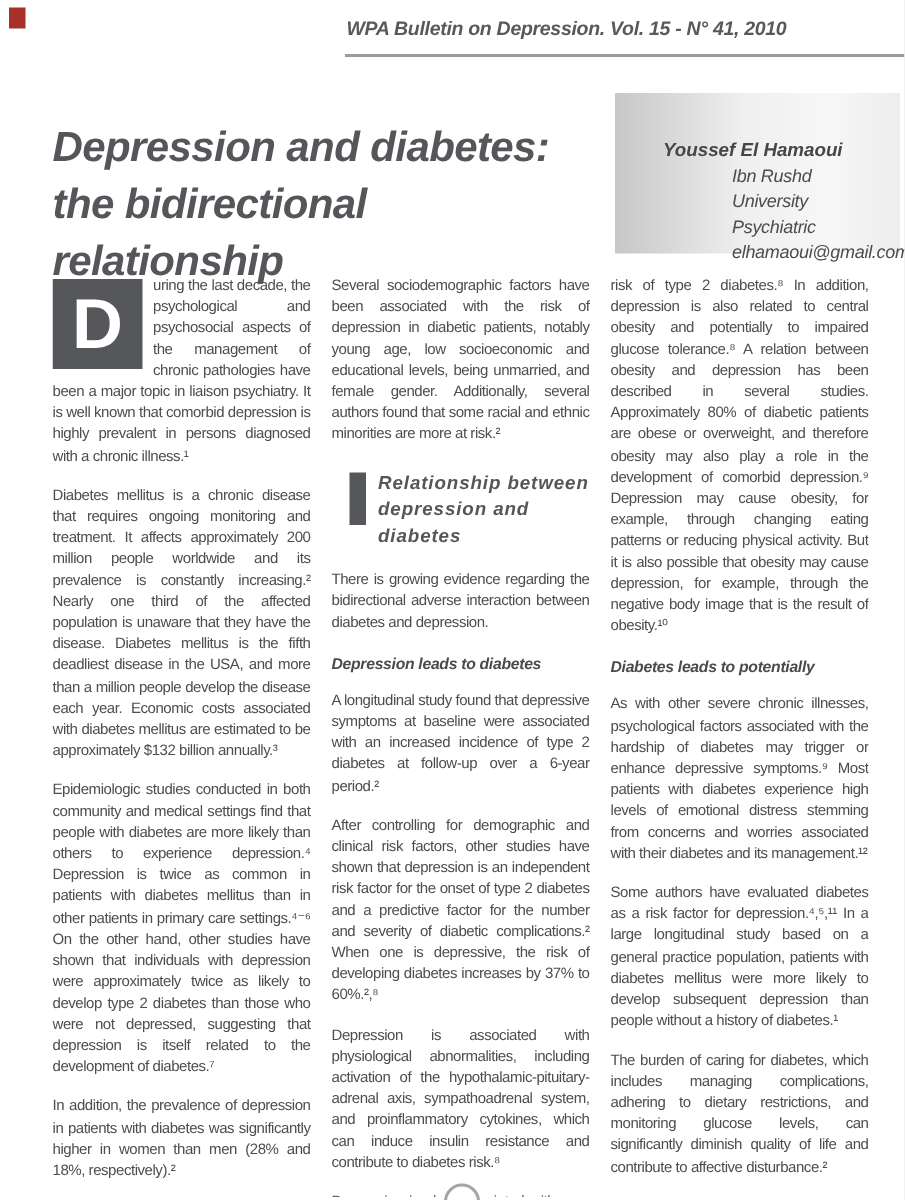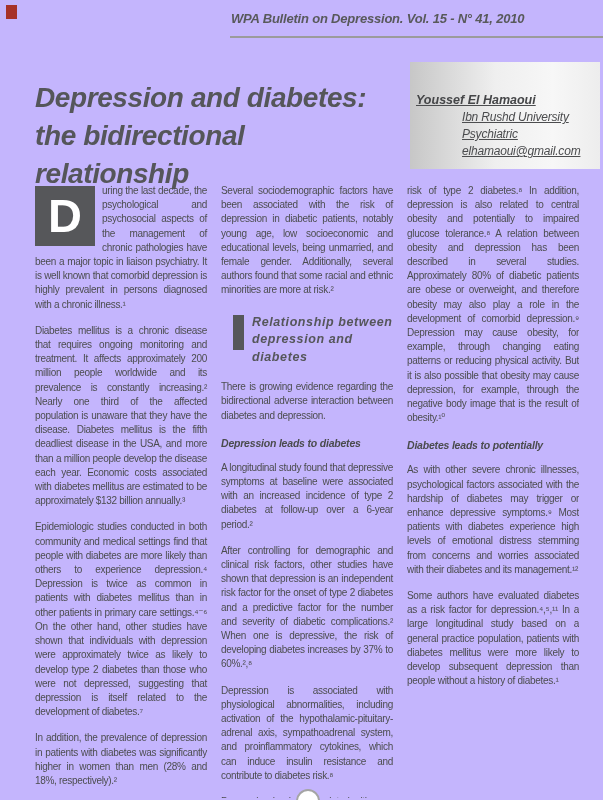--- a/index.html
+++ b/index.html
@@ -1,36 +1,36 @@
 <!DOCTYPE html>
 <html lang="en"><head>
 <meta charset="utf-8">
 <style>
   html,body{margin:0;padding:0;background:#e8e8e8;}
   .page{
-    position:relative;width:603px;height:800px;background:#c4b5fd;
+    position:relative;width:603px;height:800px;background:#ffffff;
     overflow:hidden;font-family:"Liberation Sans","DejaVu Sans",sans-serif;
     color:#4c4d4f;
   }
   .corner-mark{position:absolute;left:6px;top:5px;width:11px;height:14px;background:#a63129;}
   .journal-header{
     position:absolute;left:231px;top:11px;width:365px;
     font-size:13px;font-style:italic;font-weight:600;color:#58595b;
     letter-spacing:-0.2px;white-space:nowrap;
   }
   .header-rule{position:absolute;left:230px;top:36px;width:373px;height:2px;background:#9b9b9b;}
   .article-title{
     position:absolute;left:35px;top:60px;width:380px;
     font-size:28px;font-weight:bold;font-style:italic;color:#55565a;
     line-height:38px;letter-spacing:-0.4px;white-space:pre-line;
   }
   .author-box{
     position:absolute;left:410px;top:62px;width:190px;height:107px;
     background:linear-gradient(90deg,#c7c7c7 0%,#efefef 45%,#f7f7f7 75%,#ededed 100%);
-    box-sizing:border-box;padding:30px 10px 0 6px;text-decoration:underline;
+    box-sizing:border-box;padding:30px 10px 0 32px;
   }
   .author-name{font-size:12.5px;font-weight:bold;font-style:italic;color:#454648;line-height:17px;}
   .author-line{font-size:12px;font-style:italic;color:#4b4c4e;line-height:17px;letter-spacing:-0.2px;margin-left:46px;}
   .body-columns{
     position:absolute;left:35px;top:184px;width:544px;height:614px;
     display:flex;gap:14px;overflow:hidden;
   }
   .col{width:172px;flex:0 0 172px;}
   .body-p{
     margin:0 0 12px 0;font-size:10px;line-height:14.2px;color:#4c4d4f;
@@ -100,19 +100,20 @@
       <p class="body-p">After controlling for demographic and clinical risk factors, other studies have shown that depression is an independent risk factor for the onset of type 2 diabetes and a predictive factor for the number and severity of diabetic complications.² When one is depressive, the risk of developing diabetes increases by 37% to 60%.²,⁸</p>
       <p class="body-p">Depression is associated with physiological abnormalities, including activation of the hypothalamic-pituitary-adrenal axis, sympathoadrenal system, and proinflammatory cytokines, which can induce insulin resistance and contribute to diabetes risk.⁸</p>
       <p class="body-p">Depression is also associated with poor health behaviors (ie, smoking, physical inactivity, caloric intake) that increase the</p>
     </div>
 
     <div class="col">
       <p class="body-p">risk of type 2 diabetes.⁸ In addition, depression is also related to central obesity and potentially to impaired glucose tolerance.⁸ A relation between obesity and depression has been described in several studies. Approximately 80% of diabetic patients are obese or overweight, and therefore obesity may also play a role in the development of comorbid depression.⁹ Depression may cause obesity, for example, through changing eating patterns or reducing physical activity. But it is also possible that obesity may cause depression, for example, through the negative body image that is the result of obesity.¹⁰</p>
       <h3 class="subheading">Diabetes leads to potentially</h3>
       <p class="body-p">As with other severe chronic illnesses, psychological factors associated with the hardship of diabetes may trigger or enhance depressive symptoms.⁹ Most patients with diabetes experience high levels of emotional distress stemming from concerns and worries associated with their diabetes and its management.¹²</p>
       <p class="body-p">Some authors have evaluated diabetes as a risk factor for depression.⁴,⁵,¹¹ In a large longitudinal study based on a general practice population, patients with diabetes mellitus were more likely to develop subsequent depression than people without a history of diabetes.¹</p>
+      <p class="body-p">The burden of caring for diabetes, which includes managing complications, adhering to dietary restrictions, and monitoring glucose levels, can significantly diminish quality of life and contribute to affective disturbance.²</p>
     </div>
 
   </div>
 
   <div class="page-number-badge"></div>
 
 </div>
 
 </body></html>

